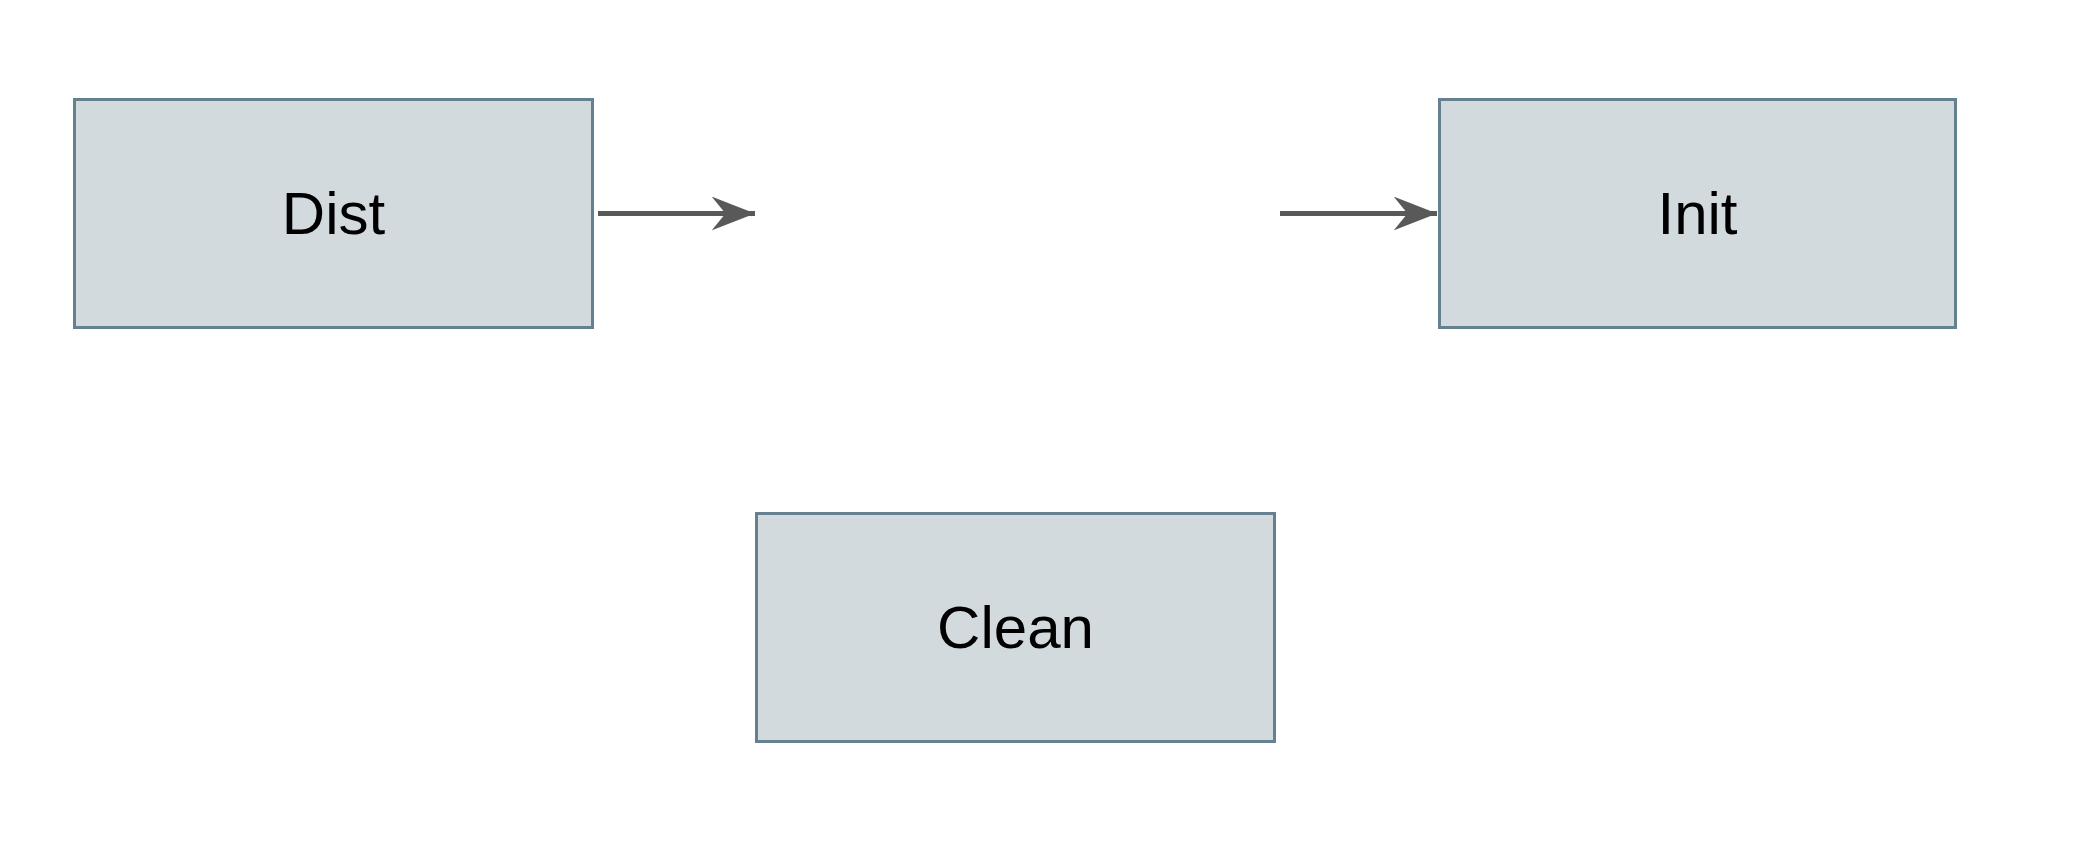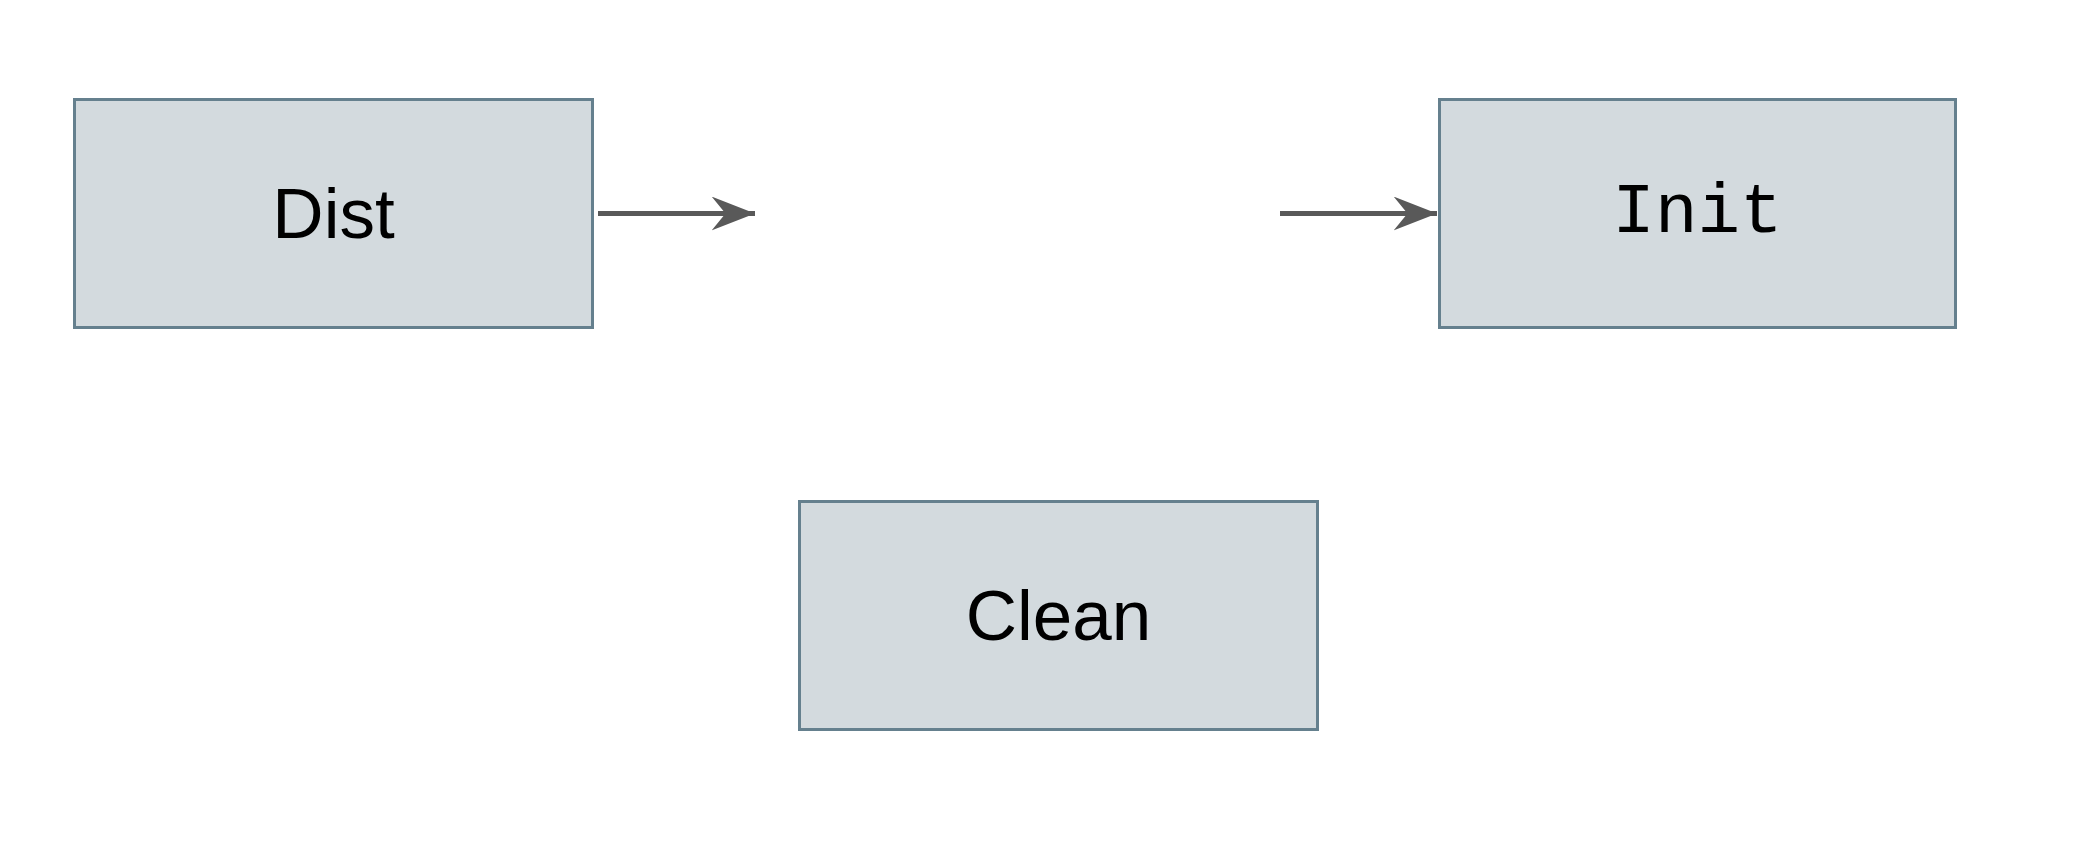--- a/index.html
+++ b/index.html
@@ -28,29 +28,29 @@
     box-sizing: border-box;
     width: 521px;
     height: 231px;
     background: var(--node-fill, #d3dade);
     border: 3px solid var(--node-border, #65808e);
     display: flex;
     align-items: center;
     justify-content: center;
   }
   .node-label {
-    font-size: 71px;
+    font-size: 60px;
     line-height: 1;
     color: var(--text-color, #000000);
     white-space: nowrap;
   }
   .node-dist    { left: 73px;   top: 98px;  }
   .node-compile { left: 756px;  top: 98px;  }
-  .node-init    { left: 1438px; top: 98px;  width: 519px; font-family: Liberation Mono, monospace; }
-  .node-clean   { left: 755px;  top: 500px; margin-left: 43px; }
+  .node-init    { left: 1438px; top: 98px;  width: 519px; }
+  .node-clean   { left: 755px;  top: 512px; }
 </style>
 </head>
 <body>
 
 <div class="canvas">
 
   <svg class="edges-layer" viewBox="0 0 2078 848">
     <defs>
       <marker id="arrowhead" markerWidth="9" markerHeight="7" refX="8.7" refY="3.4" orient="auto" markerUnits="strokeWidth">
         <path d="M0,0 L8.7,3.4 L0,6.8 L2.8,3.4 Z" fill="#595959"></path>

